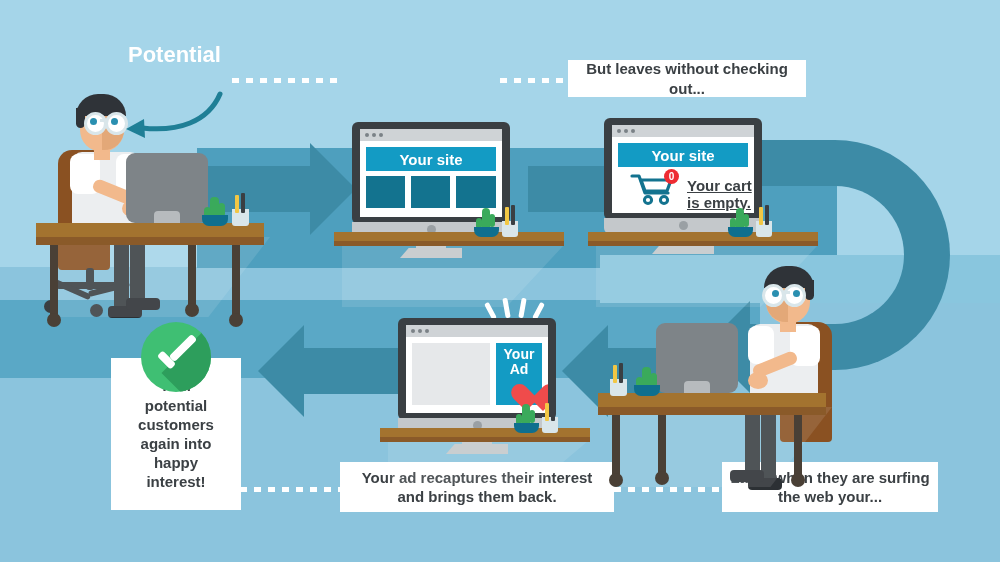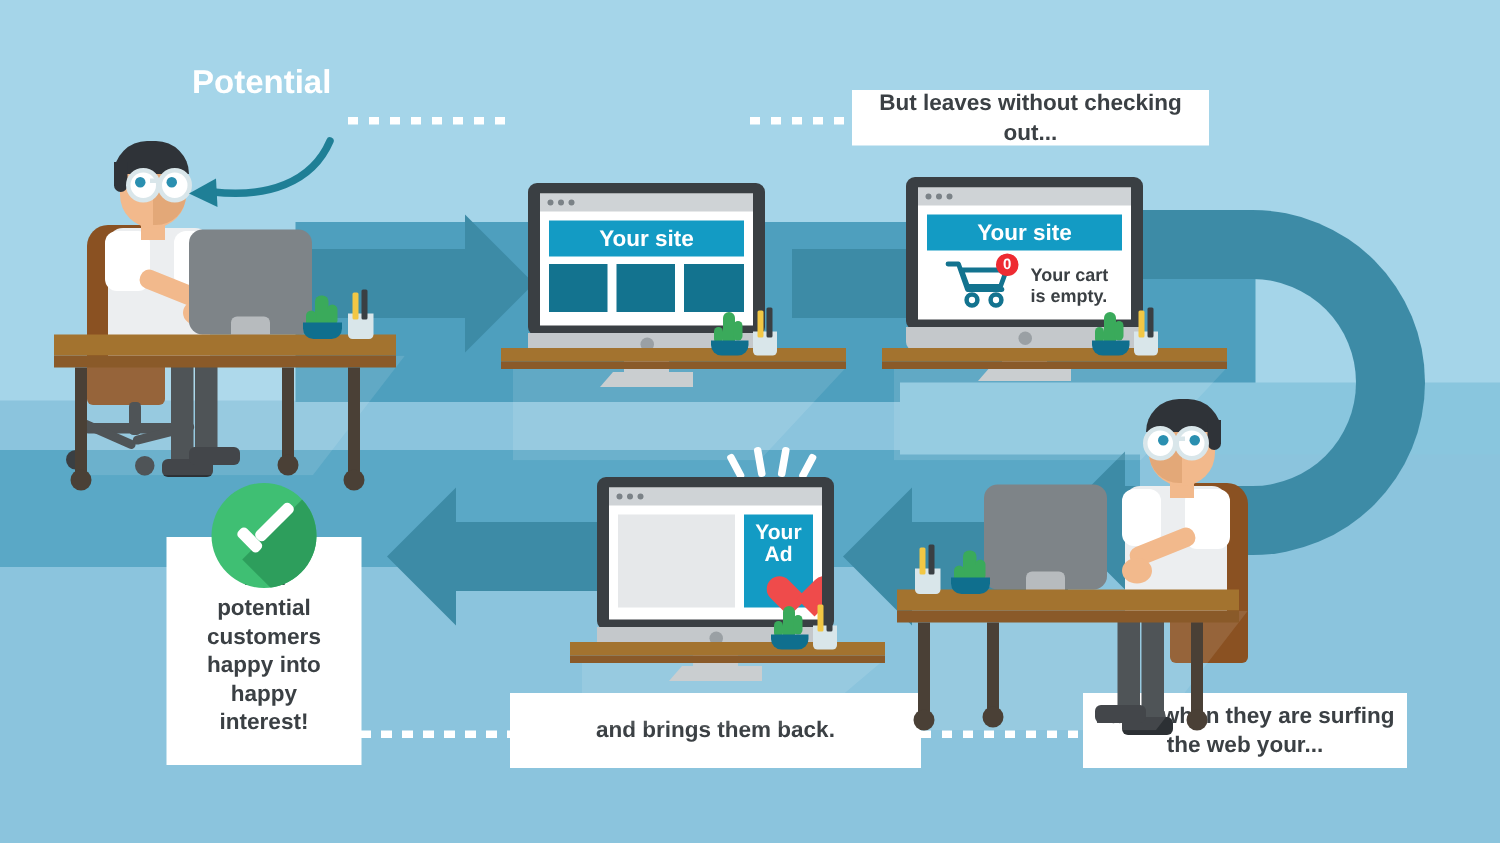--- a/index.html
+++ b/index.html
@@ -224,33 +224,34 @@
   <div class="dots" style="left:500px;top:78px;width:68px;"></div>
   <div class="dots" style="left:240px;top:487px;width:102px;"></div>
   <div class="dots" style="left:614px;top:487px;width:110px;"></div>
 
 
   <div class="callout" style="left:568px;top:60px;width:238px;height:37px;font-size:15px;align-items:center;">
     <span>But leaves without checking out...</span>
   </div>
 
   <div class="callout" style="left:340px;top:462px;width:274px;height:50px;font-size:15px;flex-direction:column;">
+    <span>Your ad recaptures their interest</span>
     <span>and brings them back.</span>
   </div>
 
   <div class="callout" style="left:722px;top:462px;width:216px;height:50px;font-size:15px;flex-direction:column;">
     <span>Later, when they are surfing</span>
     <span>the web your...</span>
   </div>
 
   <div class="callout" style="left:111px;top:358px;width:130px;height:152px;font-size:15px;flex-direction:column;justify-content:center;">
     <span>Your</span>
     <span>potential</span>
     <span>customers</span>
-    <span>happy into</span>
+    <span>again into</span>
     <span>happy</span>
     <span>interest!</span>
   </div>
 
   <div class="check-circle" style="left:141px;top:322px;width:70px;height:70px;">
     <div class="check-shadow" style="left:30px;top:28px;width:80px;height:60px;"></div>
     <div class="tick" style="left:0;top:0;width:70px;height:70px;">
       <i style="left:16px;top:34px;width:19px;height:8px;transform:rotate(45deg);"></i>
       <i style="left:26px;top:22px;width:32px;height:8px;transform:rotate(-45deg);"></i>
     </div>
@@ -304,21 +305,21 @@
         <svg width="48" height="34" viewBox="0 0 48 34">
           <path d="M2 4 H9 L15 21 H38" stroke="#13738f" stroke-width="3.2" fill="none" stroke-linecap="round" stroke-linejoin="round"></path>
           <path d="M11 8 H41 L37 19 H15 Z" stroke="#13738f" stroke-width="3.2" fill="none" stroke-linejoin="round"></path>
           <circle cx="18" cy="28" r="3.6" fill="none" stroke="#13738f" stroke-width="3"></circle>
           <circle cx="34" cy="28" r="3.6" fill="none" stroke="#13738f" stroke-width="3"></circle>
         </svg>
       </div>
       <div class="badge" style="left:52px;top:44px;width:15px;height:15px;font-size:10px;">
         <span>0</span>
       </div>
-      <div class="cart-text" style="left:75px;top:52px;width:66px;font-size:12px;">
+      <div class="cart-text" style="left:75px;top:52px;width:66px;font-size:15px;text-decoration:underline;">
         <div>Your cart</div>
         <div>is empty.</div>
       </div>
     </div>
     <div class="mon-chin" style="left:0;top:100px;width:158px;height:16px;"></div>
     <div class="mon-chindot" style="left:75px;top:103px;"></div>
     <div class="mon-neck" style="left:64px;top:116px;width:30px;height:18px;"></div>
     <div class="mon-foot" style="left:48px;top:126px;width:62px;height:10px;clip-path:polygon(14% 0,100% 0,100% 100%,0 100%);"></div>
   </div>
 

